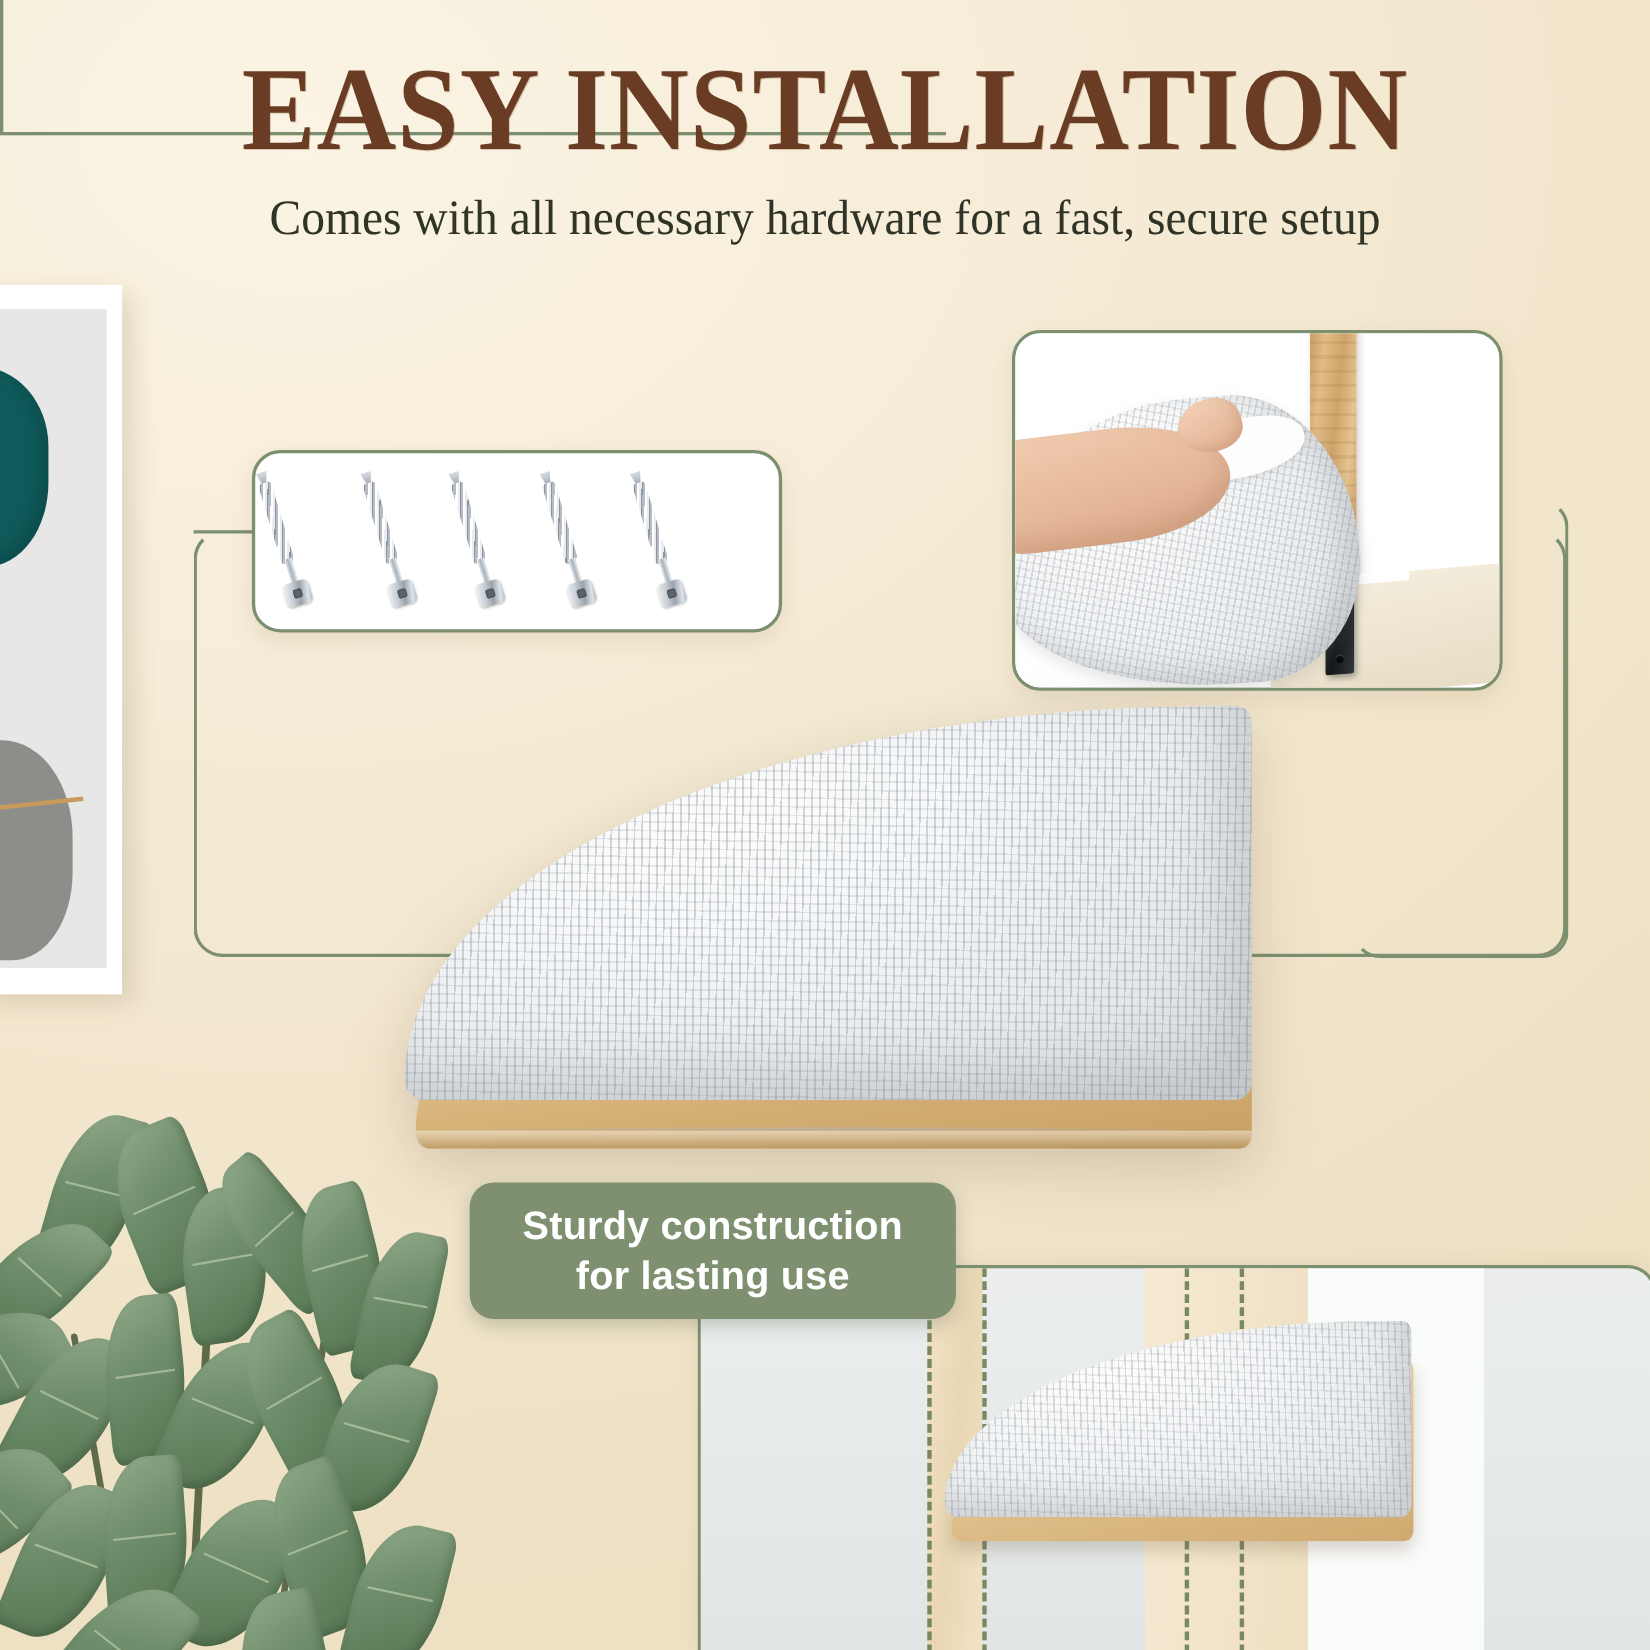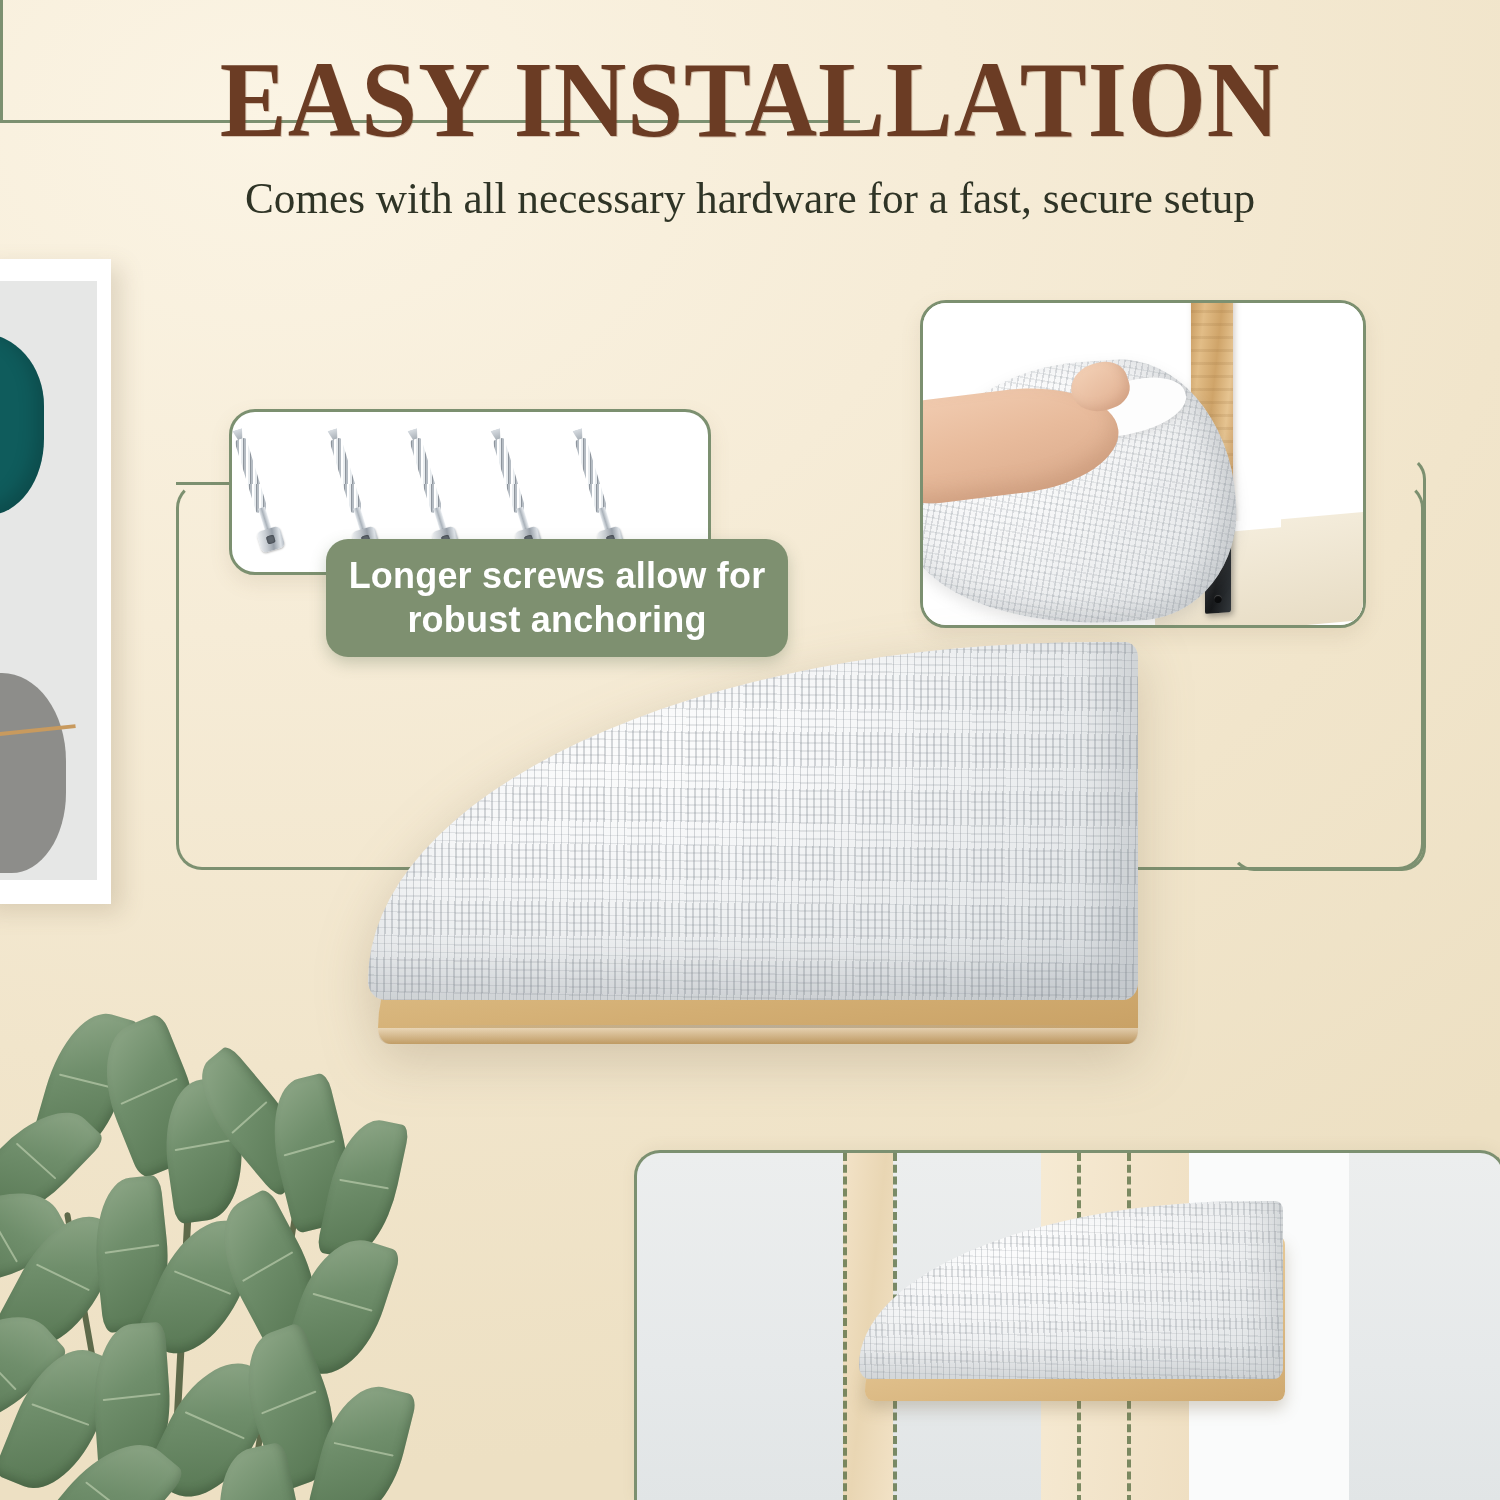--- a/index.html
+++ b/index.html
@@ -404,15 +404,15 @@
     <div class="leaf" style="left:-22px;top:300px;width:84px;height:140px;transform:rotate(48deg);"></div>
     <div class="leaf" style="left:48px;top:344px;width:80px;height:150px;transform:rotate(22deg);"></div>
     <div class="leaf" style="left:124px;top:324px;width:76px;height:156px;transform:rotate(-4deg);"></div>
     <div class="leaf" style="left:200px;top:356px;width:86px;height:148px;transform:rotate(26deg);"></div>
     <div class="leaf" style="left:282px;top:330px;width:78px;height:154px;transform:rotate(-20deg);"></div>
     <div class="leaf" style="left:352px;top:384px;width:80px;height:140px;transform:rotate(14deg);"></div>
     <div class="leaf" style="left:96px;top:430px;width:82px;height:150px;transform:rotate(40deg);"></div>
     <div class="leaf" style="left:250px;top:448px;width:80px;height:150px;transform:rotate(-12deg);"></div>
   </div>
 
-  <div class="badge" id="badge-screws">Longer screws allow for<br>robust anchoring</div>
+  <div class="badge" id="badge-sturdy">Sturdy construction<br>for lasting use</div>
 
 </div>
 
 </body></html>

